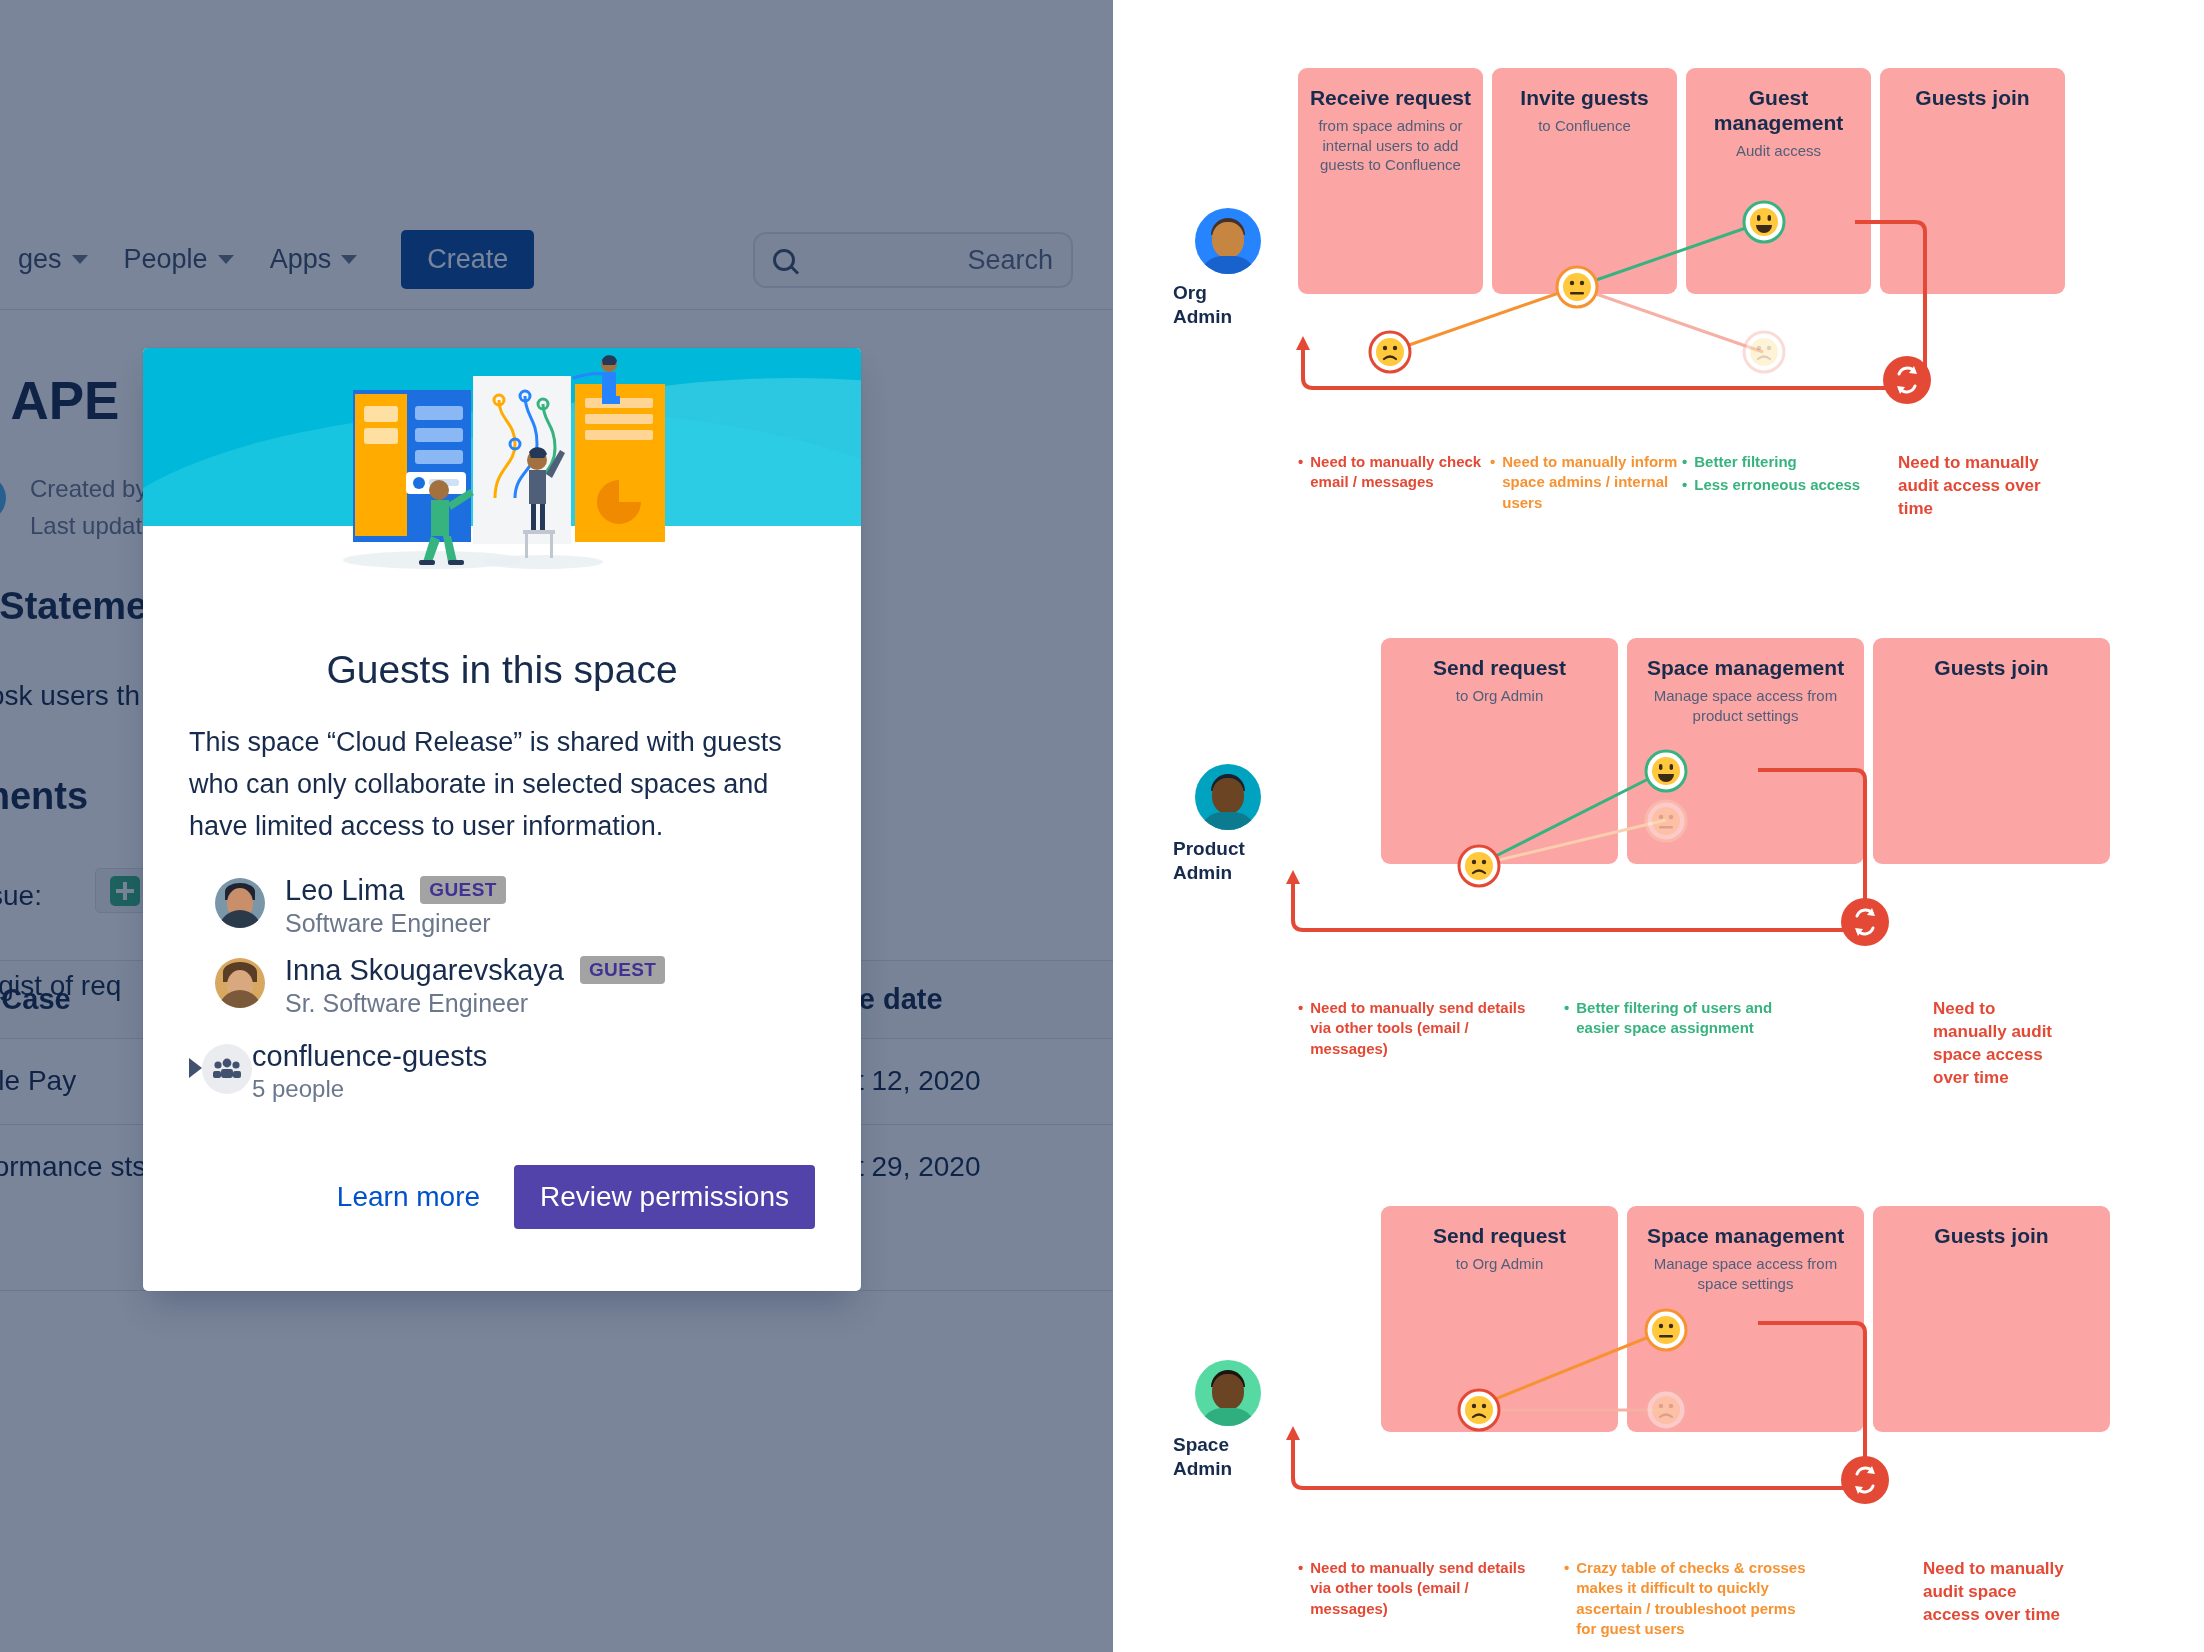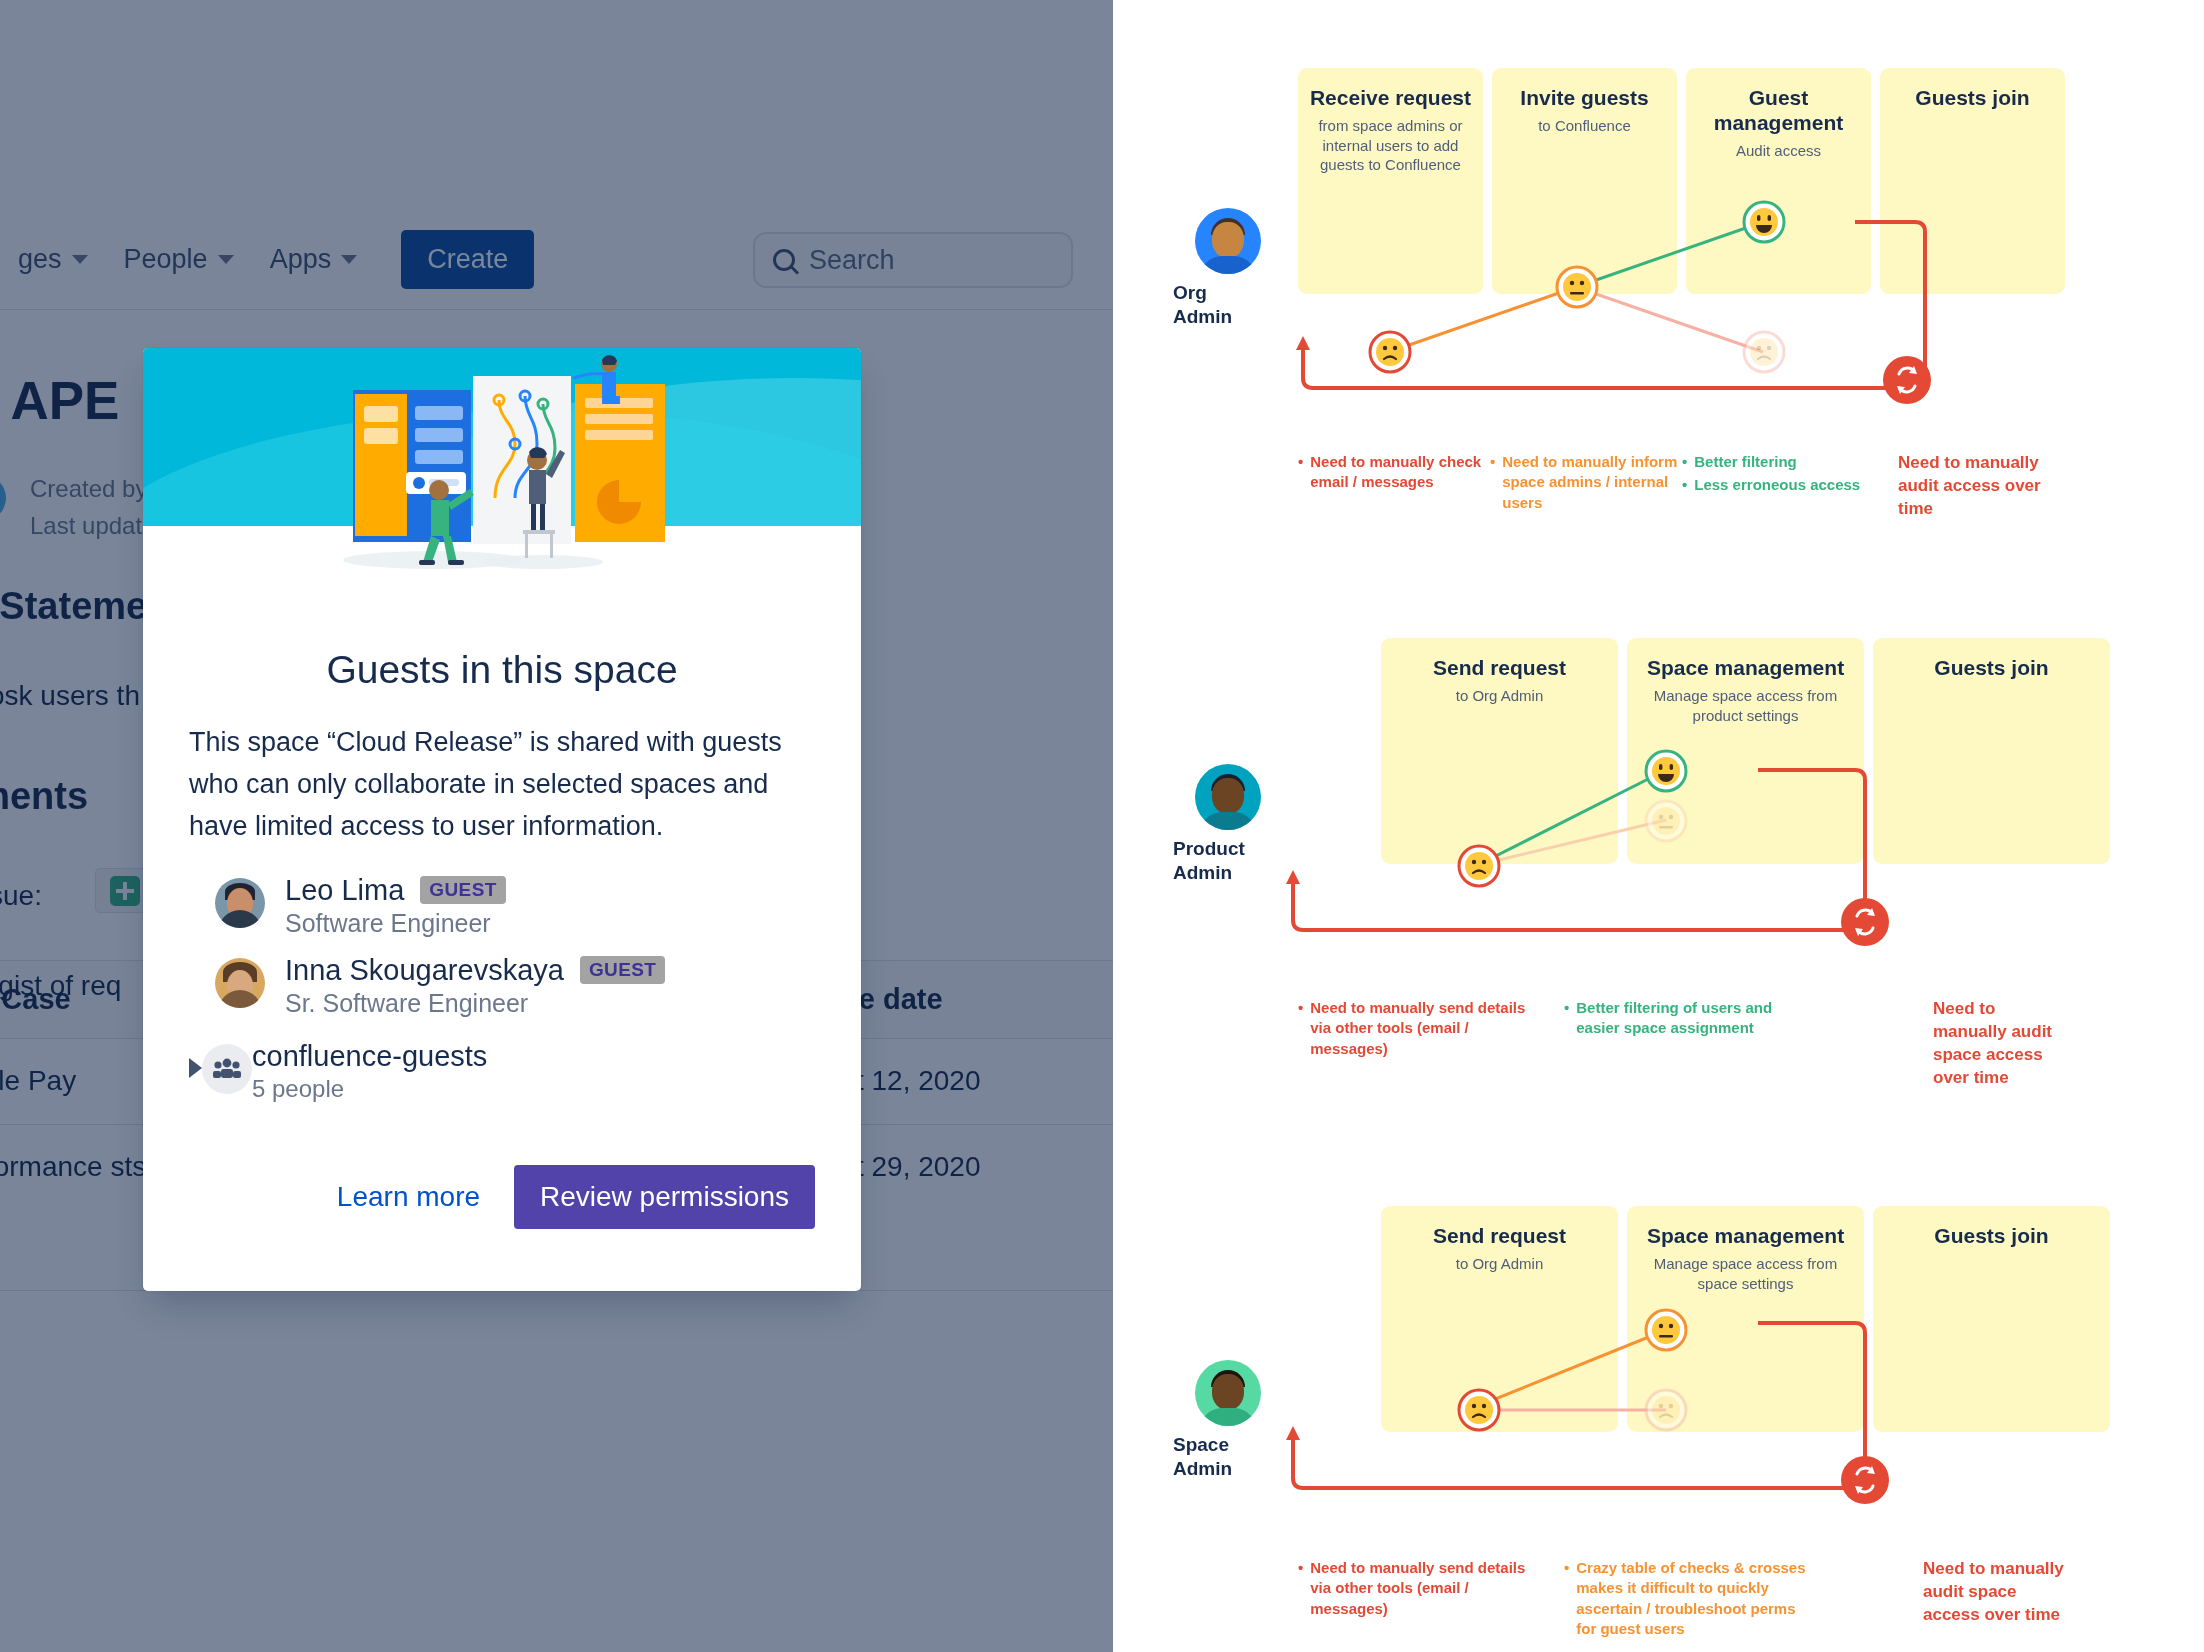--- a/index.html
+++ b/index.html
@@ -41,21 +41,21 @@
   }
   .create-btn {
     margin-left: 26px; background: #0b4ea2; color: #ffffff;
     font-size: 27px; padding: 14px 26px; border-radius: 5px; border: none;
     white-space: nowrap;
   }
   .search-box {
     position: absolute; right: 40px; top: 232px;
     width: 320px; height: 56px; border: 2px solid #dfe1e6; border-radius: 13px;
     display: flex; align-items: center; gap: 14px; padding: 12px 18px;
-    background: #fafbfc; z-index: 6;
+    background: #fafbfc; z-index: 6; justify-content: space-between;
   }
   .search-box .mag {
     width: 22px; height: 22px; border: 3px solid #42526e; border-radius: 50%;
     position: relative; flex: none;
   }
   .search-box .mag::after {
     content: ""; position: absolute; width: 3px; height: 10px; background: #42526e;
     right: -4px; bottom: -7px; transform: rotate(-45deg);
   }
   .search-ph { font-size: 27px; color: #5e6c84; }
@@ -236,21 +236,21 @@
   .dg-av-shirt {
     position: absolute; left: 50%; transform: translateX(-50%); bottom: -4px;
     width: 56px; height: 22px; border-radius: 26px 26px 0 0;
   }
   .dg-avatar-label {
     font-size: 19px; font-weight: 700; color: #172b4d;
     line-height: 1.25; margin-top: 7px;
   }
   .columns { position: absolute; display: flex; }
   .col {
-    background: #fef9c3; border-radius: 9px; margin-right: 9px;
+    background: #fca5a5; border-radius: 9px; margin-right: 9px;
     padding-top: 17px; position: relative;
   }
   .col-title {
     font-size: 21px; font-weight: 700; color: #172b4d; text-align: center;
     line-height: 1.2; padding: 0 10px;
   }
   .col-sub {
     font-size: 15px; color: #505f79; text-align: center; line-height: 1.3;
     margin-top: 6px; padding: 0 12px;
   }

